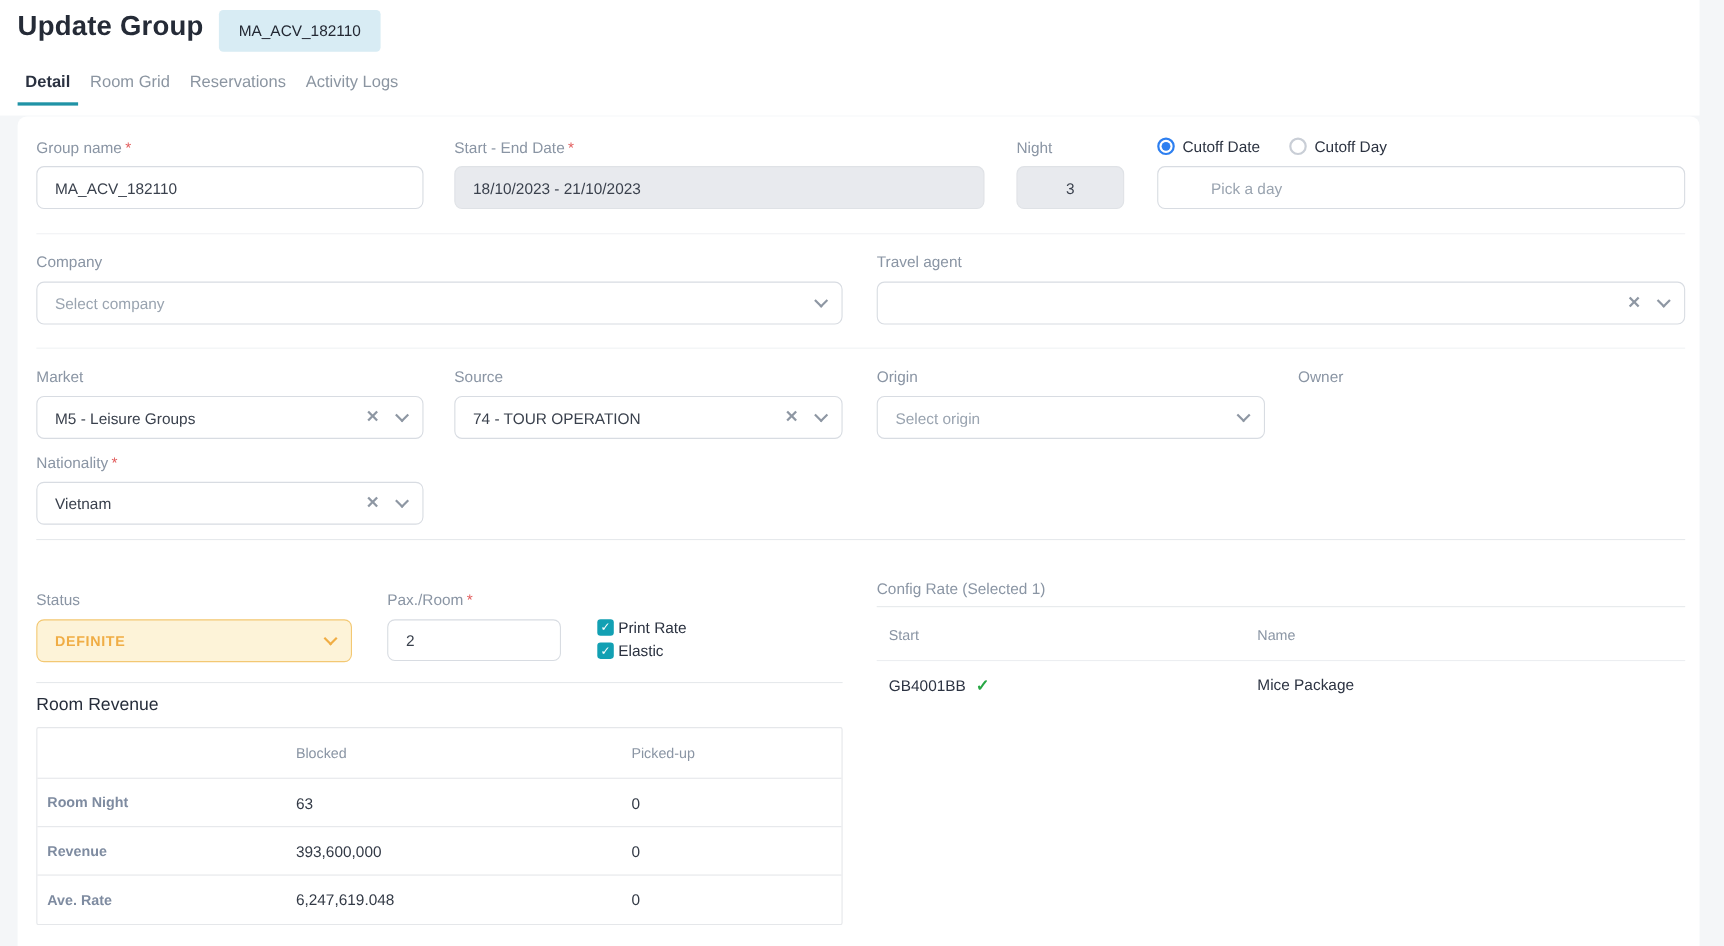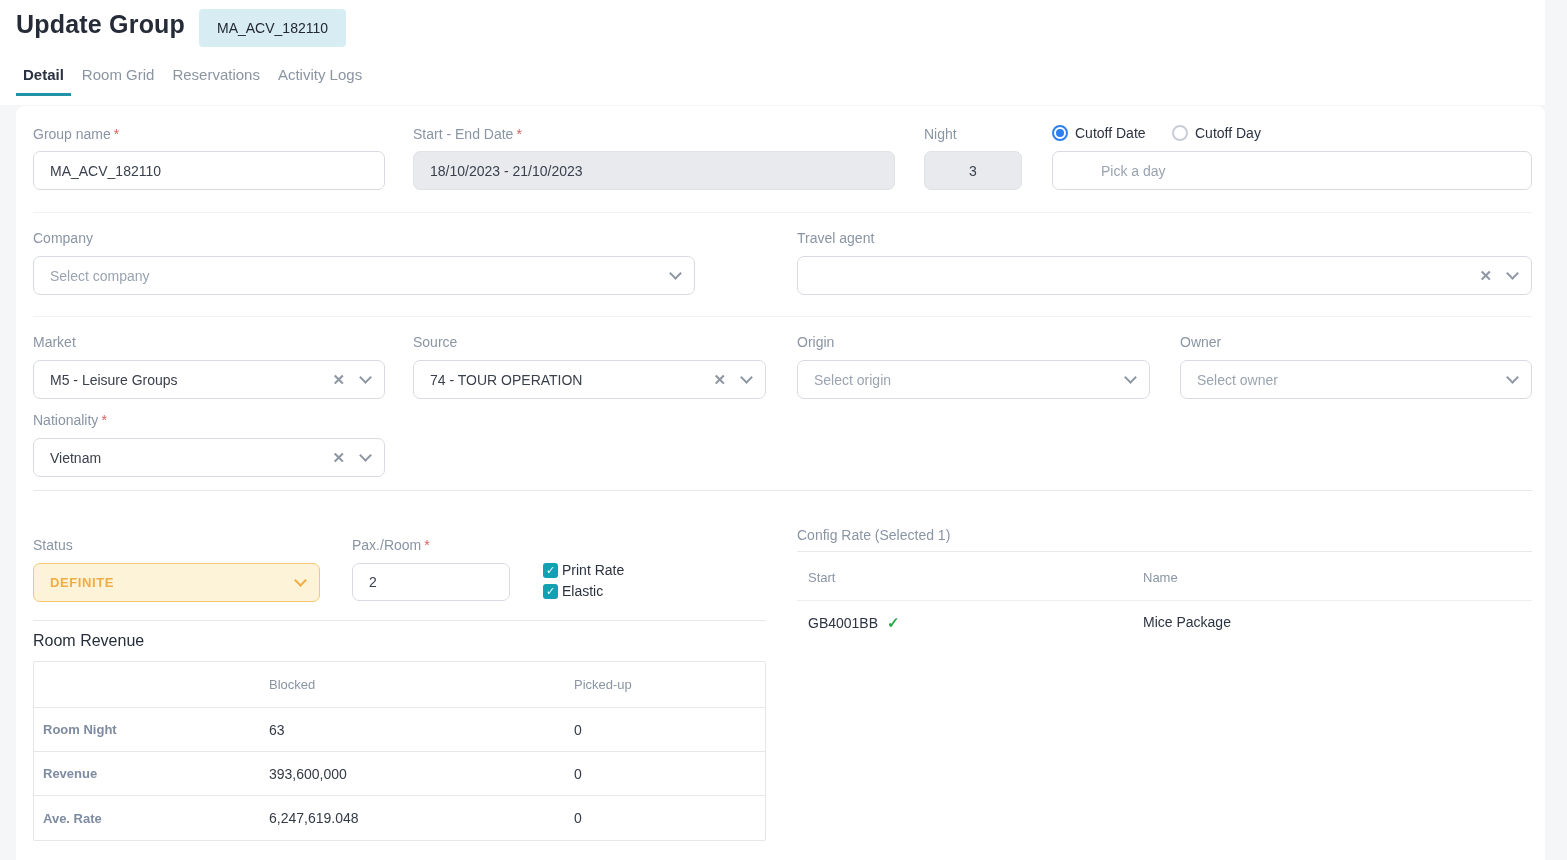--- a/index.html
+++ b/index.html
@@ -111,21 +111,21 @@
     </div>
     <div class="radio-row" style="left:1156px; top:19px;">
       <span class="radio"></span>
       <span class="radio-lab">Cutoff Day</span>
     </div>
     <input class="inp" style="left: 1036px; top: 45px; width: 480px; padding-left: 48px;" placeholder="Pick a day">
 
     <div class="hr faint" style="left:17px; top:106px; width:1499px;"></div>
 
     <div class="lbl" style="left:17px; top:124px;">Company</div>
-    <div class="sel" style="left:17px; top:150px; width:662px;">
+    <div class="sel" style="left:17px; top:150px; width:733px;">
       <span class="sel-text ph">Select company</span>
       <span class="chev"></span>
     </div>
 
     <div class="lbl" style="left:781px; top:124px;">Travel agent</div>
     <div class="sel" style="left:781px; top:150px; width:735px;">
       <span class="sel-text"></span>
       <span class="x-ic">✕</span>
       <span class="chev"></span>
     </div>
@@ -146,24 +146,20 @@
       <span class="chev"></span>
     </div>
 
     <div class="lbl" style="left:781px; top:228px;">Origin</div>
     <div class="sel" style="left:781px; top:254px; width:353px;">
       <span class="sel-text ph">Select origin</span>
       <span class="chev"></span>
     </div>
 
     <div class="lbl" style="left:1164px; top:228px;">Owner</div>
-    <div class="sel" style="left:1164px; top:254px; width:352px;">
-      <span class="sel-text ph">Select owner</span>
-      <span class="chev"></span>
-    </div>
 
     <div class="lbl" style="left:17px; top:306px;"><span>Nationality</span><span class="req">*</span></div>
     <div class="sel" style="left:17px; top:332px; width:352px;">
       <span class="sel-text">Vietnam</span>
       <span class="x-ic">✕</span>
       <span class="chev"></span>
     </div>
 
     <div class="hr" style="left:17px; top:384px; width:1499px;"></div>
 

